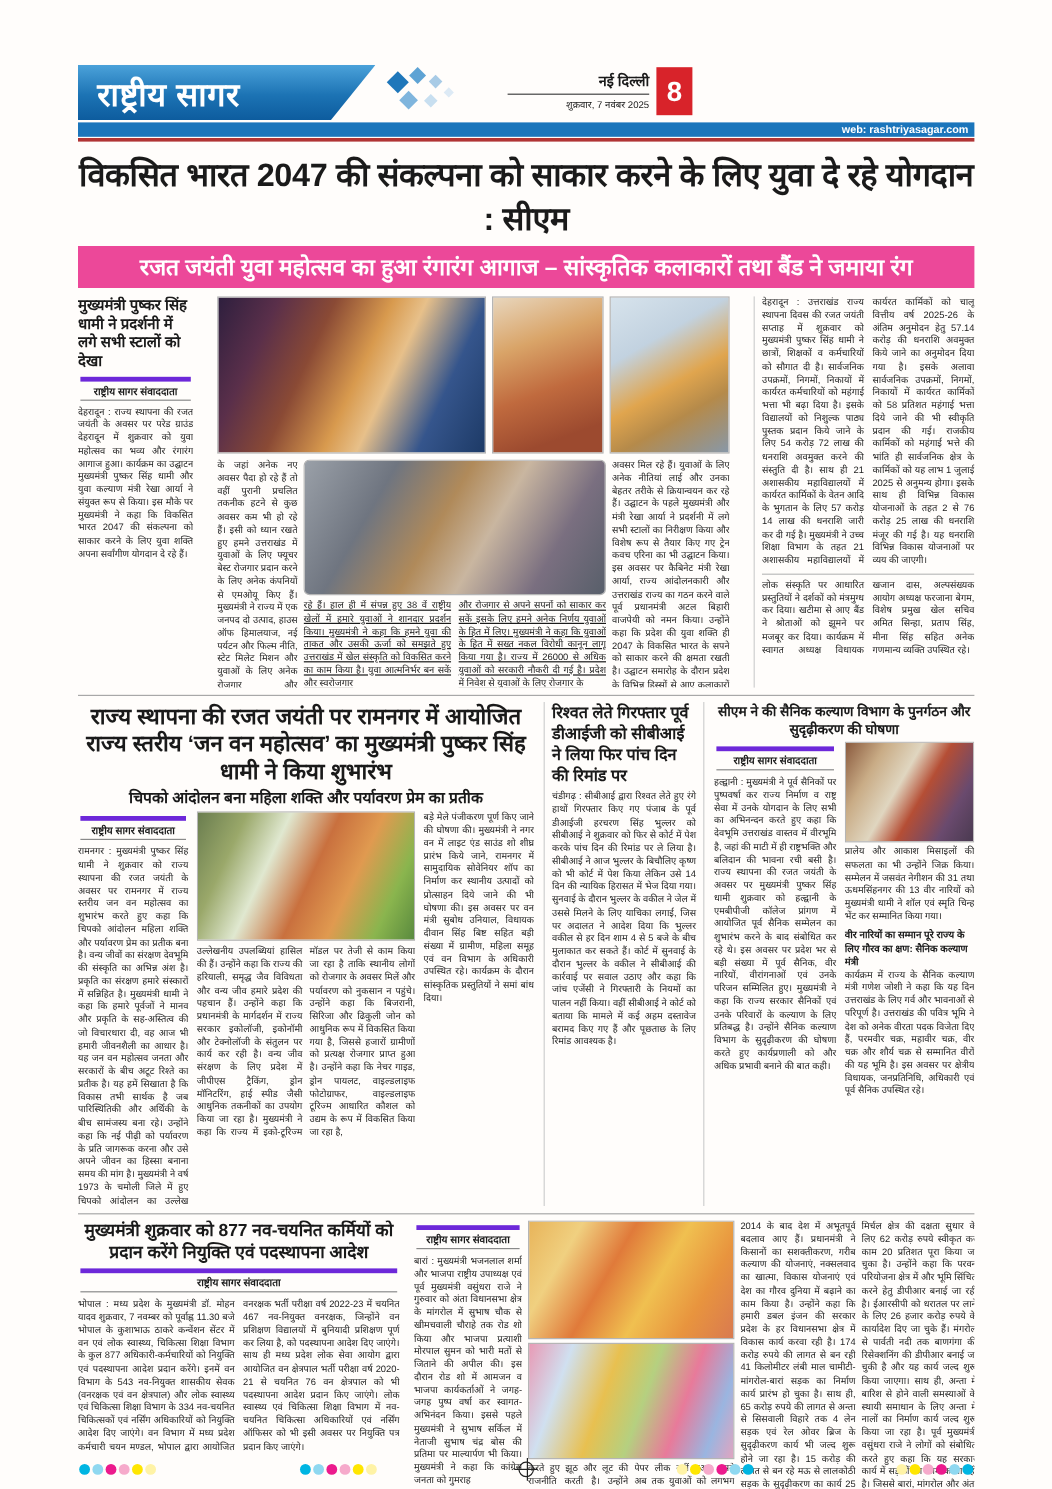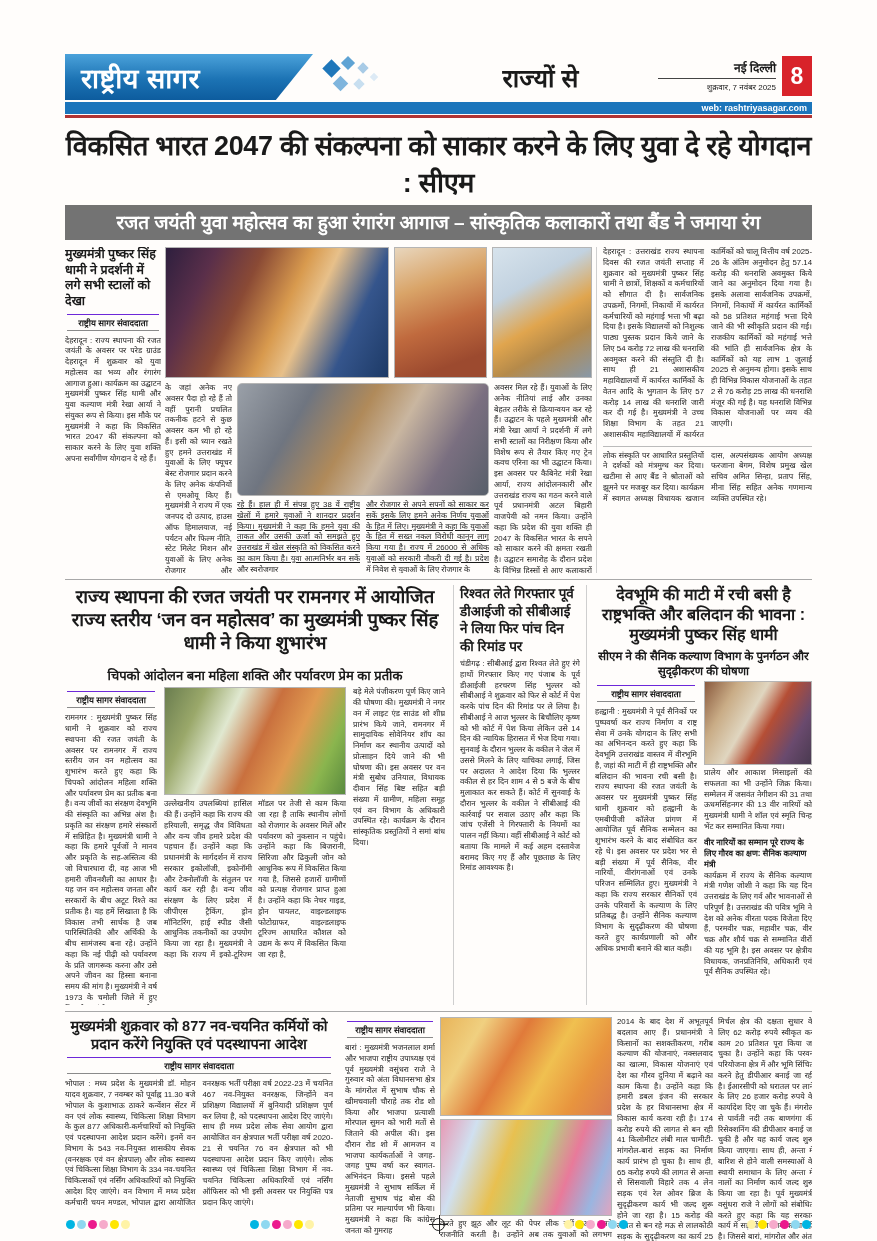--- a/index.html
+++ b/index.html
@@ -20,26 +20,26 @@
   .d6 { width:6px;height:6px;background:#ddeaf5;left:58px;top:20px; }
   .section-title { flex:1; display:flex; align-items:center; justify-content:center; font-size:25px; font-weight:bold; }
   .dateblock { width:118px; text-align:right; font-size:8px; padding-top:5px; }
   .dateblock .city { font-size:12px; font-weight:bold; border-bottom:1px solid #444; padding-bottom:2px; margin-bottom:2px; }
   .pagenum { width:30px; height:40px; background:#d8232a; color:#fff; font-size:23px; font-weight:bold; display:flex; align-items:center; justify-content:center; margin-left:6px; margin-top:2px; }
   .webstrip { background:#1b75bb; color:#fff; font-size:9px; font-weight:bold; text-align:right; padding:1px 5px; margin-top:2px; }
   .redrule { height:3px; background:#b03434; margin-top:1px; }
 
   
   .main-head { font-size:27px; font-weight:bold; text-align:center; margin:8px 0 5px; letter-spacing:-.3px; }
-  .red-band { background:#737373; color:#fff; font-size:19px; font-weight:bold; text-align:center; padding:4px 0 5px; margin-bottom:7px; }
-
-  .byline { font-size:8.5px; font-weight:bold; text-align:center; border-top:1px solid #6d28d9; border-bottom:1px solid #8a8a8a; padding:2px 0; margin:4px 2px 5px; }
+  .red-band { background:#ec4899; color:#fff; font-size:19px; font-weight:bold; text-align:center; padding:4px 0 5px; margin-bottom:7px; }
+
+  .byline { font-size:8.5px; font-weight:bold; text-align:center; border-top:4px solid #6d28d9; border-bottom:1px solid #8a8a8a; padding:2px 0; margin:4px 2px 5px; }
   .body-txt { font-size:7.8px; line-height:1.38; text-align:justify; color:#222; }
 
-  .top-section { display:flex; gap:4px; height:326px; }
+  .top-section { display:flex; gap:20px; height:326px; }
   .lead-left { width:96px; flex:none; }
   .side-head { font-size:12.5px; font-weight:bold; line-height:1.25; }
   .photo-zone { width:427px; flex:none; display:flex; flex-direction:column; gap:5px; }
   .prow1 { display:flex; gap:5px; height:131px; }
   .prow2 { display:flex; gap:5px; flex:1; }
   .ph { border:1px solid #b5b5b5; }
   .ph-lamp { width:224px; background:linear-gradient(115deg,#2e1f3e 0%,#5a2f4a 18%,#8a4a35 35%,#d89a4e 52%,#e7c08a 62%,#35558c 80%,#1d3a66 100%); }
   .ph-guest { width:93px; background:linear-gradient(160deg,#e8d6bd 0%,#d9a468 30%,#c06a3e 58%,#9c4a2f 85%); }
   .ph-stage { flex:1; background:linear-gradient(150deg,#d7e3ec 0%,#c2d2e0 30%,#e0a54e 55%,#b58a4a 72%,#8898a8 100%); }
   .colA { width:67px; flex:none; }
@@ -53,21 +53,21 @@
   .cm-gift { flex:1; padding-left:6px; }
   .cm-gift h2 { font-size:16.5px; line-height:1.2; margin-bottom:4px; }
   .two-col { column-count:2; column-gap:7px; }
   .tail-rule { border-top:1px solid #bbb; margin:5px 0 4px; }
 
   .hsep { border-top:1px solid #a8a8a8; margin:6px 0 5px; }
 
   
   .mid-section { display:flex; gap:8px; height:420px; }
   .jan-van { width:380px; flex:none; }
-  .jan-van h2 { font-size:18.5px; line-height:1.25; text-align:center; margin-bottom:12px; }
+  .jan-van h2 { font-size:18.5px; line-height:1.25; text-align:center; margin-bottom:1px; }
   .jan-van h3 { font-size:13px; text-align:center; font-weight:bold; margin-bottom:3px; }
   .jv-body { display:flex; gap:7px; }
   .jv-c1 { width:92px; flex:none; }
   .jv-mid { width:182px; flex:none; }
   .ph-janvan { height:108px; margin-bottom:4px; background:linear-gradient(115deg,#6a7d4f 0%,#9aa86a 18%,#e0e8d0 34%,#c9703e 52%,#e09a50 68%,#8ab54e 85%,#5a8a3e 100%); }
   .jv-mid .two-col { column-count:2; column-gap:6px; }
   .jv-c3 { flex:1; }
 
   .cbi { width:134px; flex:none; padding:0 6px; border-left:1px solid #cfcfcf; border-right:1px solid #cfcfcf; }
   .cbi h2 { font-size:13.5px; line-height:1.3; margin-bottom:4px; }
@@ -114,21 +114,20 @@
   <div class="header-row">
     <div class="masthead">राष्ट्रीय सागर</div>
     <div class="diamonds">
       <span class="dia d1"></span>
         <span class="dia d2"></span>
         <span class="dia d3"></span>
       <span class="dia d4"></span>
         <span class="dia d5"></span>
         <span class="dia d6"></span>
     </div>
-    <div class="section-title">राज्यों से</div>
     <div class="dateblock">
       <div class="city">नई दिल्ली</div>
       <div>शुक्रवार, 7 नवंबर 2025</div>
     </div>
     <div class="pagenum">8</div>
   </div>
   <div class="webstrip">web: rashtriyasagar.com</div>
   <div class="redrule"></div>
 
   <h1 class="main-head">विकसित भारत 2047 की संकल्पना को साकार करने के लिए युवा दे रहे योगदान : सीएम</h1>
@@ -188,21 +187,20 @@
         <div class="jv-c3 body-txt clip">बड़े मेले पंजीकरण पूर्ण किए जाने की घोषणा की। मुख्यमंत्री ने नगर वन में लाइट एंड साउंड शो शीघ्र प्रारंभ किये जाने, रामनगर में सामुदायिक सोवेनियर शॉप का निर्माण कर स्थानीय उत्पादों को प्रोत्साहन दिये जाने की भी घोषणा की। इस अवसर पर वन मंत्री सुबोध उनियाल, विधायक दीवान सिंह बिष्ट सहित बड़ी संख्या में ग्रामीण, महिला समूह एवं वन विभाग के अधिकारी उपस्थित रहे। कार्यक्रम के दौरान सांस्कृतिक प्रस्तुतियों ने समां बांध दिया।</div>
       </div>
     </div>
 
     <div class="cbi clip">
       <h2>रिश्वत लेते गिरफ्तार पूर्व डीआईजी को सीबीआई ने लिया फिर पांच दिन की रिमांड पर</h2>
       <div class="body-txt">चंडीगढ़ : सीबीआई द्वारा रिश्वत लेते हुए रंगे हाथों गिरफ्तार किए गए पंजाब के पूर्व डीआईजी हरचरण सिंह भुल्लर को सीबीआई ने शुक्रवार को फिर से कोर्ट में पेश करके पांच दिन की रिमांड पर ले लिया है। सीबीआई ने आज भुल्लर के बिचौलिए कृष्ण को भी कोर्ट में पेश किया लेकिन उसे 14 दिन की न्यायिक हिरासत में भेज दिया गया। सुनवाई के दौरान भुल्लर के वकील ने जेल में उससे मिलने के लिए याचिका लगाई, जिस पर अदालत ने आदेश दिया कि भुल्लर वकील से हर दिन शाम 4 से 5 बजे के बीच मुलाकात कर सकते हैं। कोर्ट में सुनवाई के दौरान भुल्लर के वकील ने सीबीआई की कार्रवाई पर सवाल उठाए और कहा कि जांच एजेंसी ने गिरफ्तारी के नियमों का पालन नहीं किया। वहीं सीबीआई ने कोर्ट को बताया कि मामले में कई अहम दस्तावेज बरामद किए गए हैं और पूछताछ के लिए रिमांड आवश्यक है।</div>
     </div>
 
     <div class="devbhoomi clip">
-      <h2>देवभूमि की माटी में रची बसी है राष्ट्रभक्ति और बलिदान की भावना : मुख्यमंत्री पुष्कर सिंह धामी</h2>
       <h3>सीएम ने की सैनिक कल्याण विभाग के पुनर्गठन और सुदृढ़ीकरण की घोषणा</h3>
       <div class="db-body">
         <div class="db-c1 clip">
           <div class="byline">राष्ट्रीय सागर संवाददाता</div>
           <div class="body-txt">हल्द्वानी : मुख्यमंत्री ने पूर्व सैनिकों पर पुष्पवर्षा कर राज्य निर्माण व राष्ट्र सेवा में उनके योगदान के लिए सभी का अभिनन्दन करते हुए कहा कि देवभूमि उत्तराखंड वास्तव में वीरभूमि है, जहां की माटी में ही राष्ट्रभक्ति और बलिदान की भावना रची बसी है। राज्य स्थापना की रजत जयंती के अवसर पर मुख्यमंत्री पुष्कर सिंह धामी शुक्रवार को हल्द्वानी के एमबीपीजी कॉलेज प्रांगण में आयोजित पूर्व सैनिक सम्मेलन का शुभारंभ करने के बाद संबोधित कर रहे थे। इस अवसर पर प्रदेश भर से बड़ी संख्या में पूर्व सैनिक, वीर नारियों, वीरांगनाओं एवं उनके परिजन सम्मिलित हुए। मुख्यमंत्री ने कहा कि राज्य सरकार सैनिकों एवं उनके परिवारों के कल्याण के लिए प्रतिबद्ध है। उन्होंने सैनिक कल्याण विभाग के सुदृढ़ीकरण की घोषणा करते हुए कार्यप्रणाली को और अधिक प्रभावी बनाने की बात कही।</div>
         </div>
         <div class="db-c2 clip">
           <div class="ph ph-sainik"></div>
           <div class="body-txt">प्रालेय और आकाश मिसाइलों की सफलता का भी उन्होंने जिक्र किया। सम्मेलन में जसवंत नेगीशन की 31 तथा ऊधमसिंहनगर की 13 वीर नारियों को मुख्यमंत्री धामी ने शॉल एवं स्मृति चिन्ह भेंट कर सम्मानित किया गया।</div>
           <div class="crosshead">वीर नारियों का सम्मान पूरे राज्य के लिए गौरव का क्षण: सैनिक कल्याण मंत्री</div>

